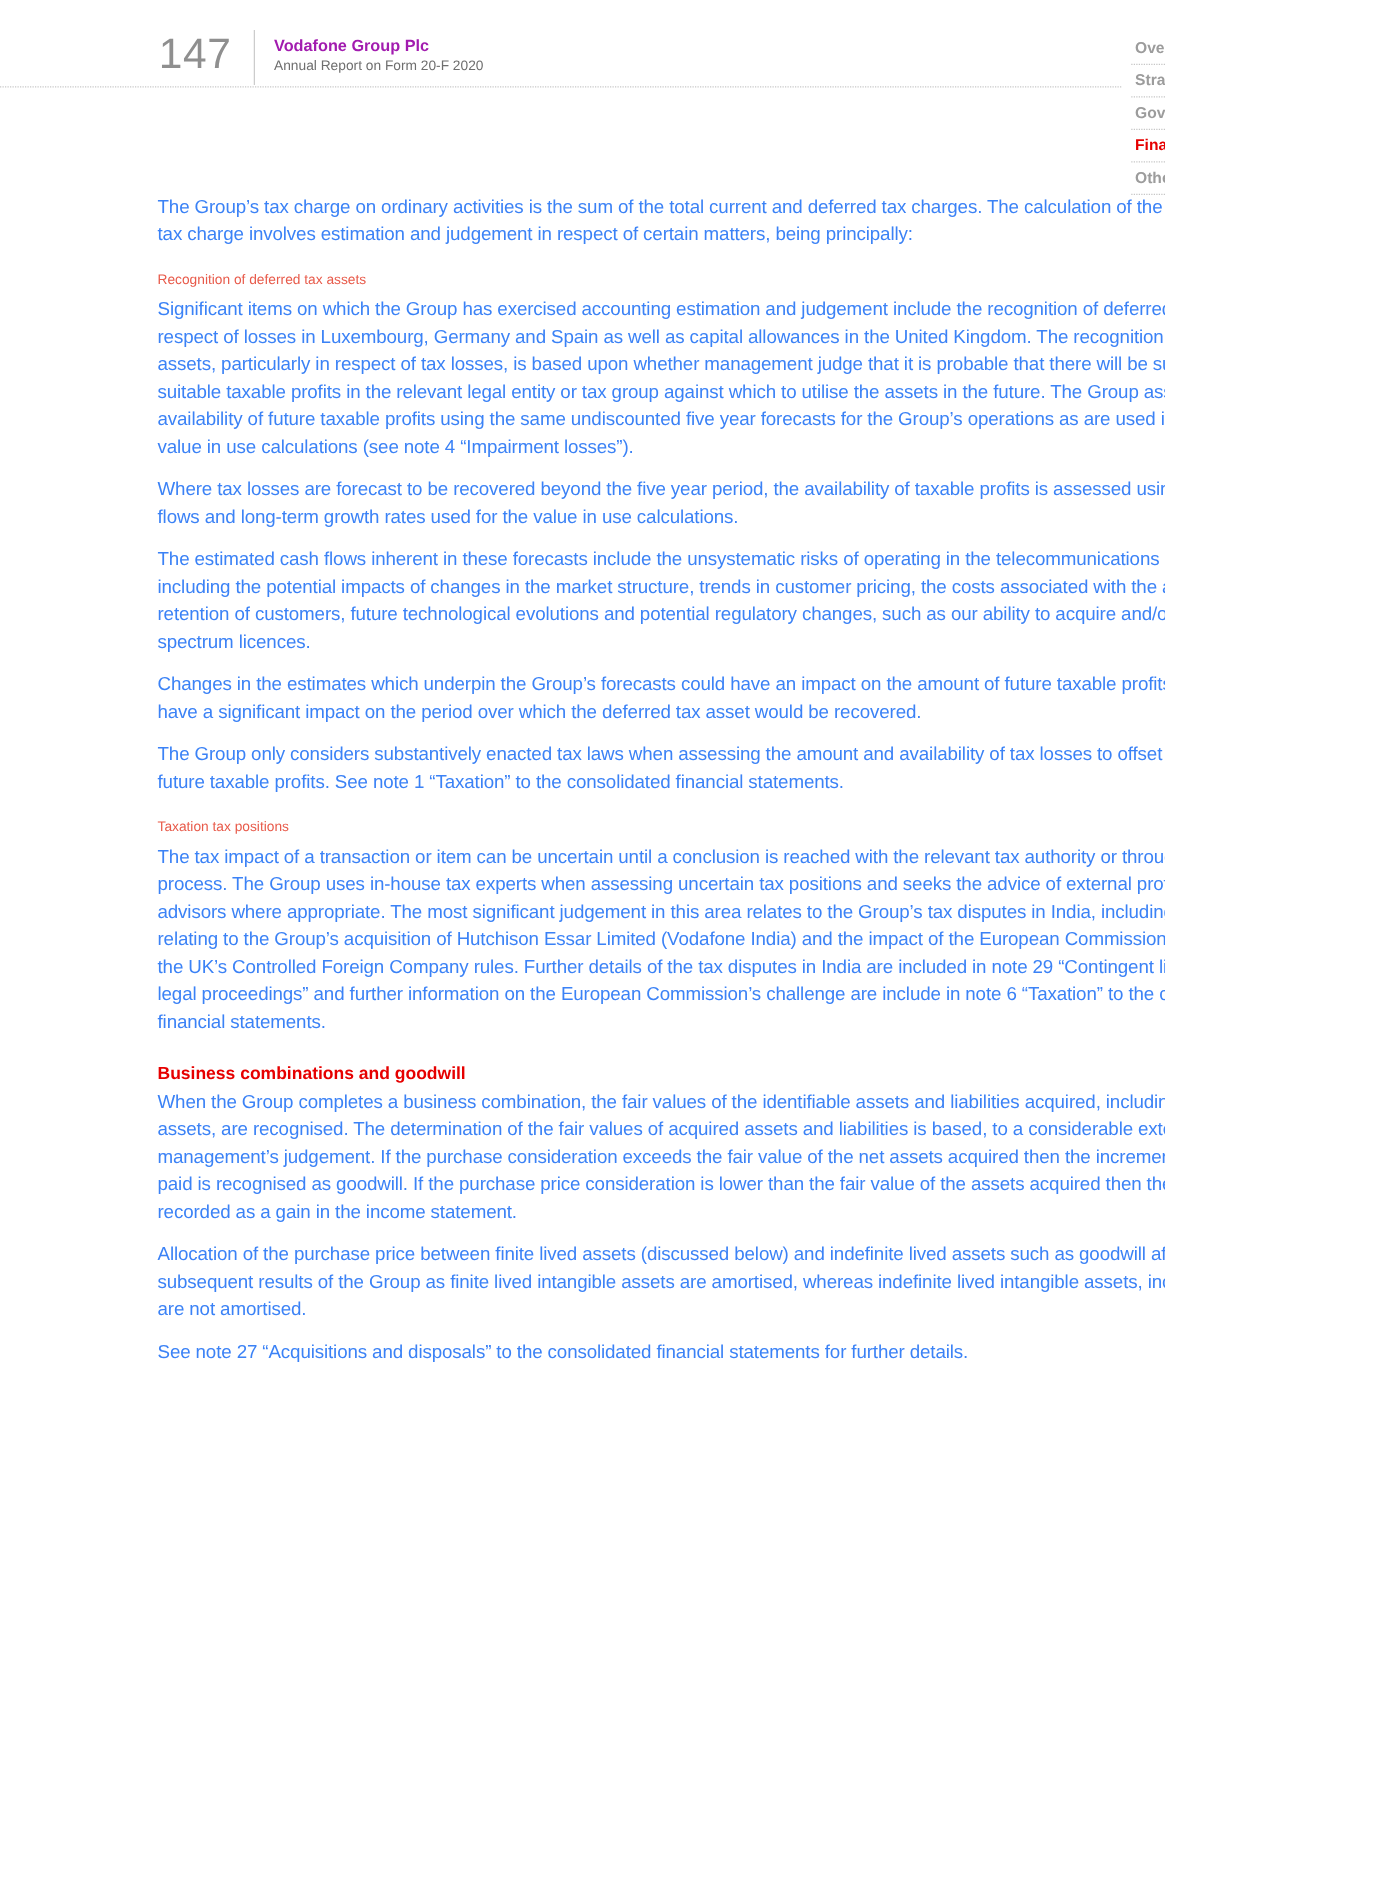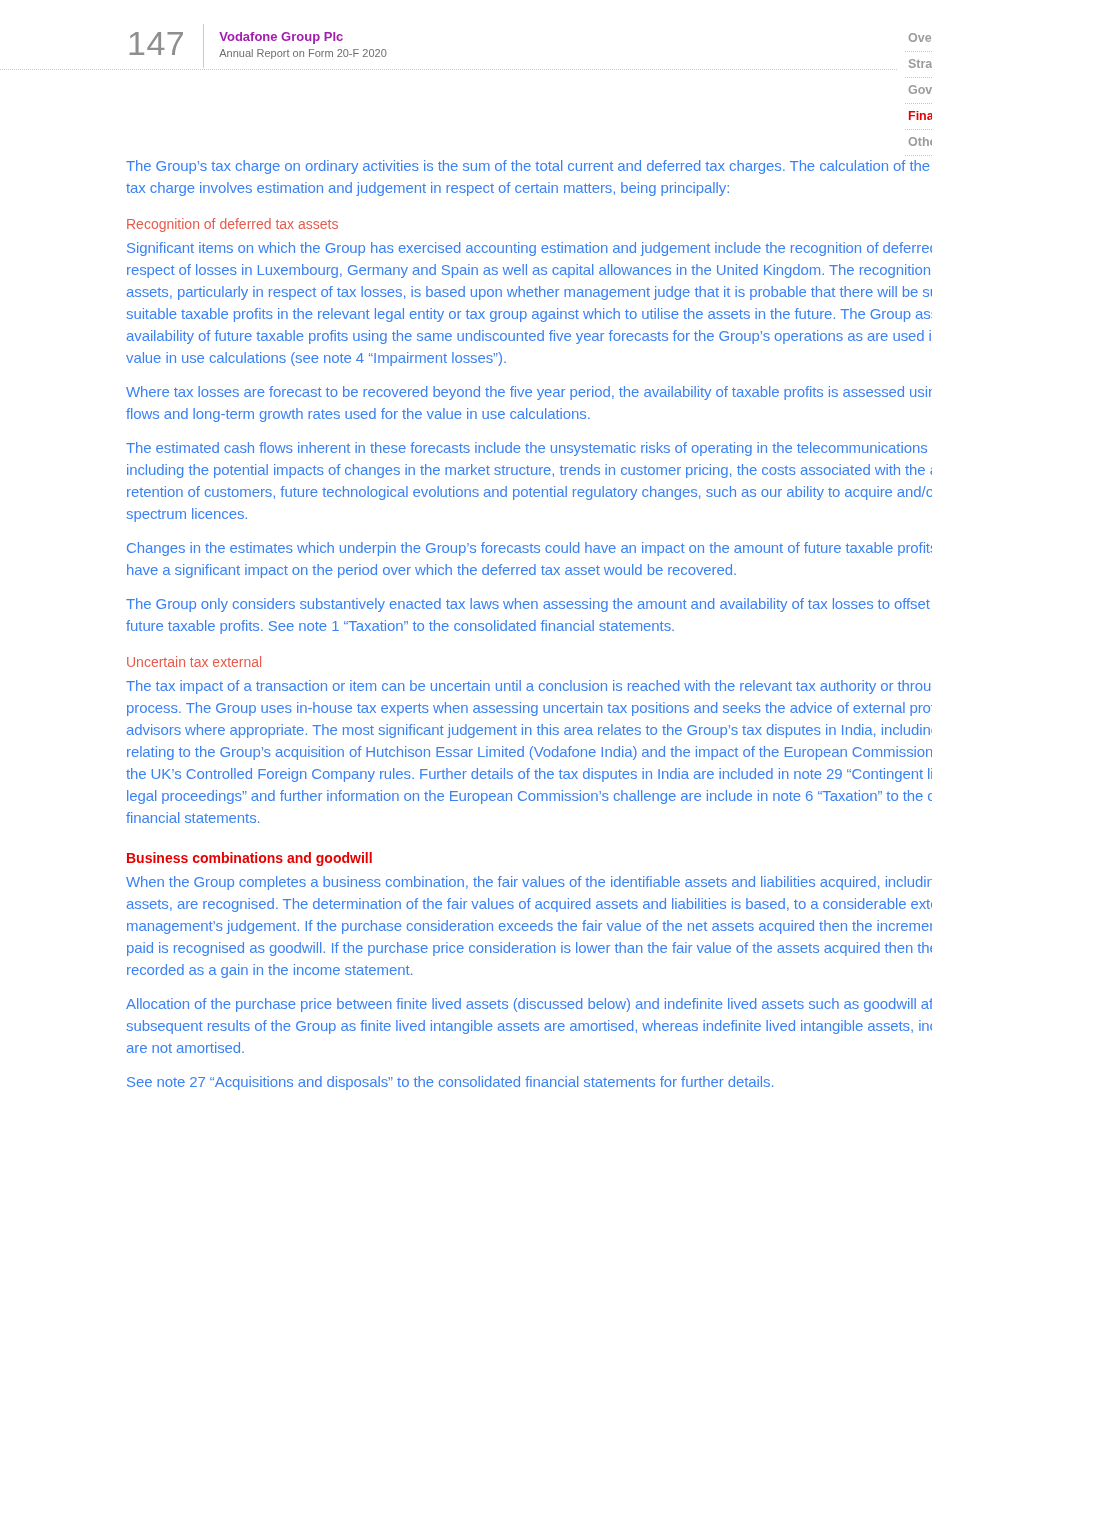--- a/index.html
+++ b/index.html
@@ -67,21 +67,21 @@
   
   .content {
     position: absolute; left: 126px; top: 155px; width: 912px;
   }
   .section-heading {
     font-size: 14px; line-height: 18px;
     color: #e60000; font-weight: bold;
     margin: 0 0 4px 0;
   }
   .section-heading.light {
-    font-size: 14px; font-weight: normal;
+    font-size: 11px; font-weight: normal;
     color: #e85a4a;
   }
   .section { margin-bottom: 16px; }
   .section.major-gap { margin-top: 20px; }
   .content p {
     font-size: 15px; line-height: 22px;
     letter-spacing: -0.1px;
     color: #3b82f6;
     margin: 0 0 12px 0;
   }
@@ -130,21 +130,21 @@
     <div class="section">
       <div class="section-heading light">Recognition of deferred tax assets</div>
       <p>Significant items on which the Group has exercised accounting estimation and judgement include the recognition of deferred tax assets in respect of losses in Luxembourg, Germany and Spain as well as capital allowances in the United Kingdom. The recognition of deferred tax assets, particularly in respect of tax losses, is based upon whether management judge that it is probable that there will be sufficient and suitable taxable profits in the relevant legal entity or tax group against which to utilise the assets in the future. The Group assesses the availability of future taxable profits using the same undiscounted five year forecasts for the Group’s operations as are used in the Group’s value in use calculations (see note 4 “Impairment losses”).</p>
       <p>Where tax losses are forecast to be recovered beyond the five year period, the availability of taxable profits is assessed using the cash flows and long-term growth rates used for the value in use calculations.</p>
       <p>The estimated cash flows inherent in these forecasts include the unsystematic risks of operating in the telecommunications business including the potential impacts of changes in the market structure, trends in customer pricing, the costs associated with the acquisition and retention of customers, future technological evolutions and potential regulatory changes, such as our ability to acquire and/or renew spectrum licences.</p>
       <p>Changes in the estimates which underpin the Group’s forecasts could have an impact on the amount of future taxable profits and could have a significant impact on the period over which the deferred tax asset would be recovered.</p>
       <p>The Group only considers substantively enacted tax laws when assessing the amount and availability of tax losses to offset against the future taxable profits. See note 1 “Taxation” to the consolidated financial statements.</p>
     </div>
 
     <div class="section">
-      <div class="section-heading light">Uncertain tax external</div>
+      <div class="section-heading light">Taxation tax positions</div>
       <p>The tax impact of a transaction or item can be uncertain until a conclusion is reached with the relevant tax authority or through a legal process. The Group uses in-house tax experts when assessing uncertain tax positions and seeks the advice of external professional advisors where appropriate. The most significant judgement in this area relates to the Group’s tax disputes in India, including the cases relating to the Group’s acquisition of Hutchison Essar Limited (Vodafone India) and the impact of the European Commission’s challenge to the UK’s Controlled Foreign Company rules. Further details of the tax disputes in India are included in note 29 “Contingent liabilities and legal proceedings” and further information on the European Commission’s challenge are include in note 6 “Taxation” to the consolidated financial statements.</p>
     </div>
 
     <div class="section major-gap">
       <div class="section-heading">Business combinations and goodwill</div>
       <p>When the Group completes a business combination, the fair values of the identifiable assets and liabilities acquired, including intangible assets, are recognised. The determination of the fair values of acquired assets and liabilities is based, to a considerable extent, on management’s judgement. If the purchase consideration exceeds the fair value of the net assets acquired then the incremental amount paid is recognised as goodwill. If the purchase price consideration is lower than the fair value of the assets acquired then the difference is recorded as a gain in the income statement.</p>
       <p>Allocation of the purchase price between finite lived assets (discussed below) and indefinite lived assets such as goodwill affects the subsequent results of the Group as finite lived intangible assets are amortised, whereas indefinite lived intangible assets, including goodwill, are not amortised.</p>
       <p>See note 27 “Acquisitions and disposals” to the consolidated financial statements for further details.</p>
     </div>
 

